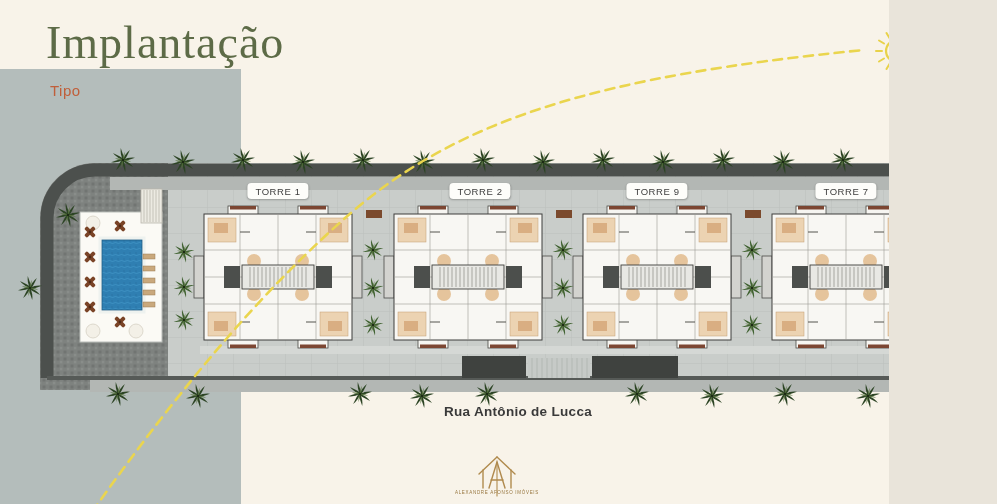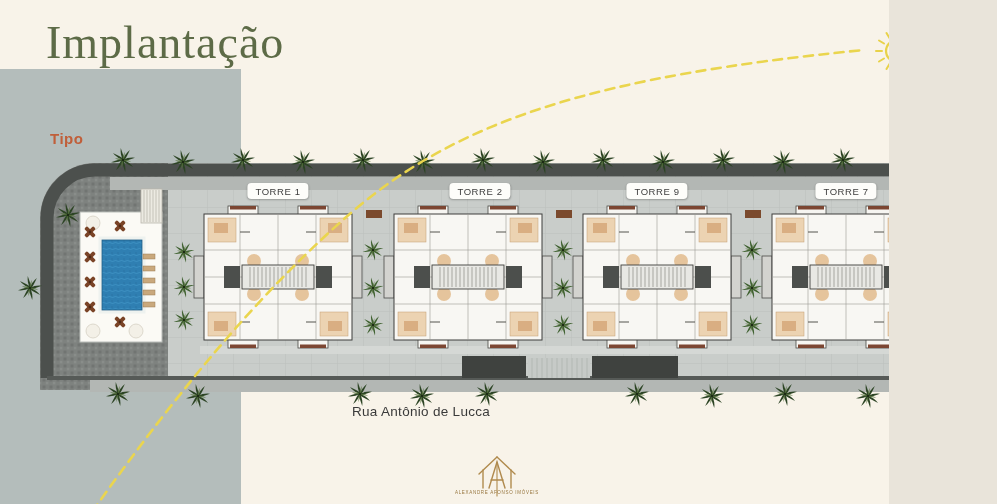--- a/index.html
+++ b/index.html
@@ -12,33 +12,32 @@
     background:#b4bdbb;
   }
   #plan-svg{position:absolute;left:0;top:0;width:997px;height:504px;}
   .overlay{position:absolute;z-index:5;}
   #page-title{
     left:46px;top:18px;
     font-family:"Liberation Serif",serif;font-size:46px;font-weight:500;
     color:#5d6b47;letter-spacing:1px;line-height:1.1;
   }
   #page-subtitle{
-    left:50px;top:82px;font-size:15px;font-weight:bold;color:#c05f3a;
+    left:50px;top:82px;font-size:15px;font-weight:normal;color:#c05f3a;
     letter-spacing:.5px;
-    margin-top:48px;
   }
   .chip{
     top:183px;transform:translateX(-50%);
     background:#fdfdfa;border-radius:4px;padding:2.5px 8px;
     font-size:9.5px;font-weight:normal;letter-spacing:.6px;color:#3c3c3c;
     box-shadow:0 1px 2px rgba(0,0,0,.25);white-space:nowrap;
   }
   #street-bottom{
-    left:352px;top:404px;width:240px;text-align:left;
-    font-size:13.5px;font-weight:400;color:#3a3a3a;letter-spacing:.3px;
+    left:352px;top:404px;width:240px;text-align:right;
+    font-size:13.5px;font-weight:700;color:#3a3a3a;letter-spacing:.3px;
   }
   #street-right{
     left:952px;top:258px;width:48px;text-align:center;
     font-size:12.5px;color:#454545;transform:rotate(-90deg);
     letter-spacing:.3px;
   }
   #north-label{
     left:893px;top:436px;font-size:12px;font-weight:bold;color:#161616;
     transform:rotate(-38deg);
   }

